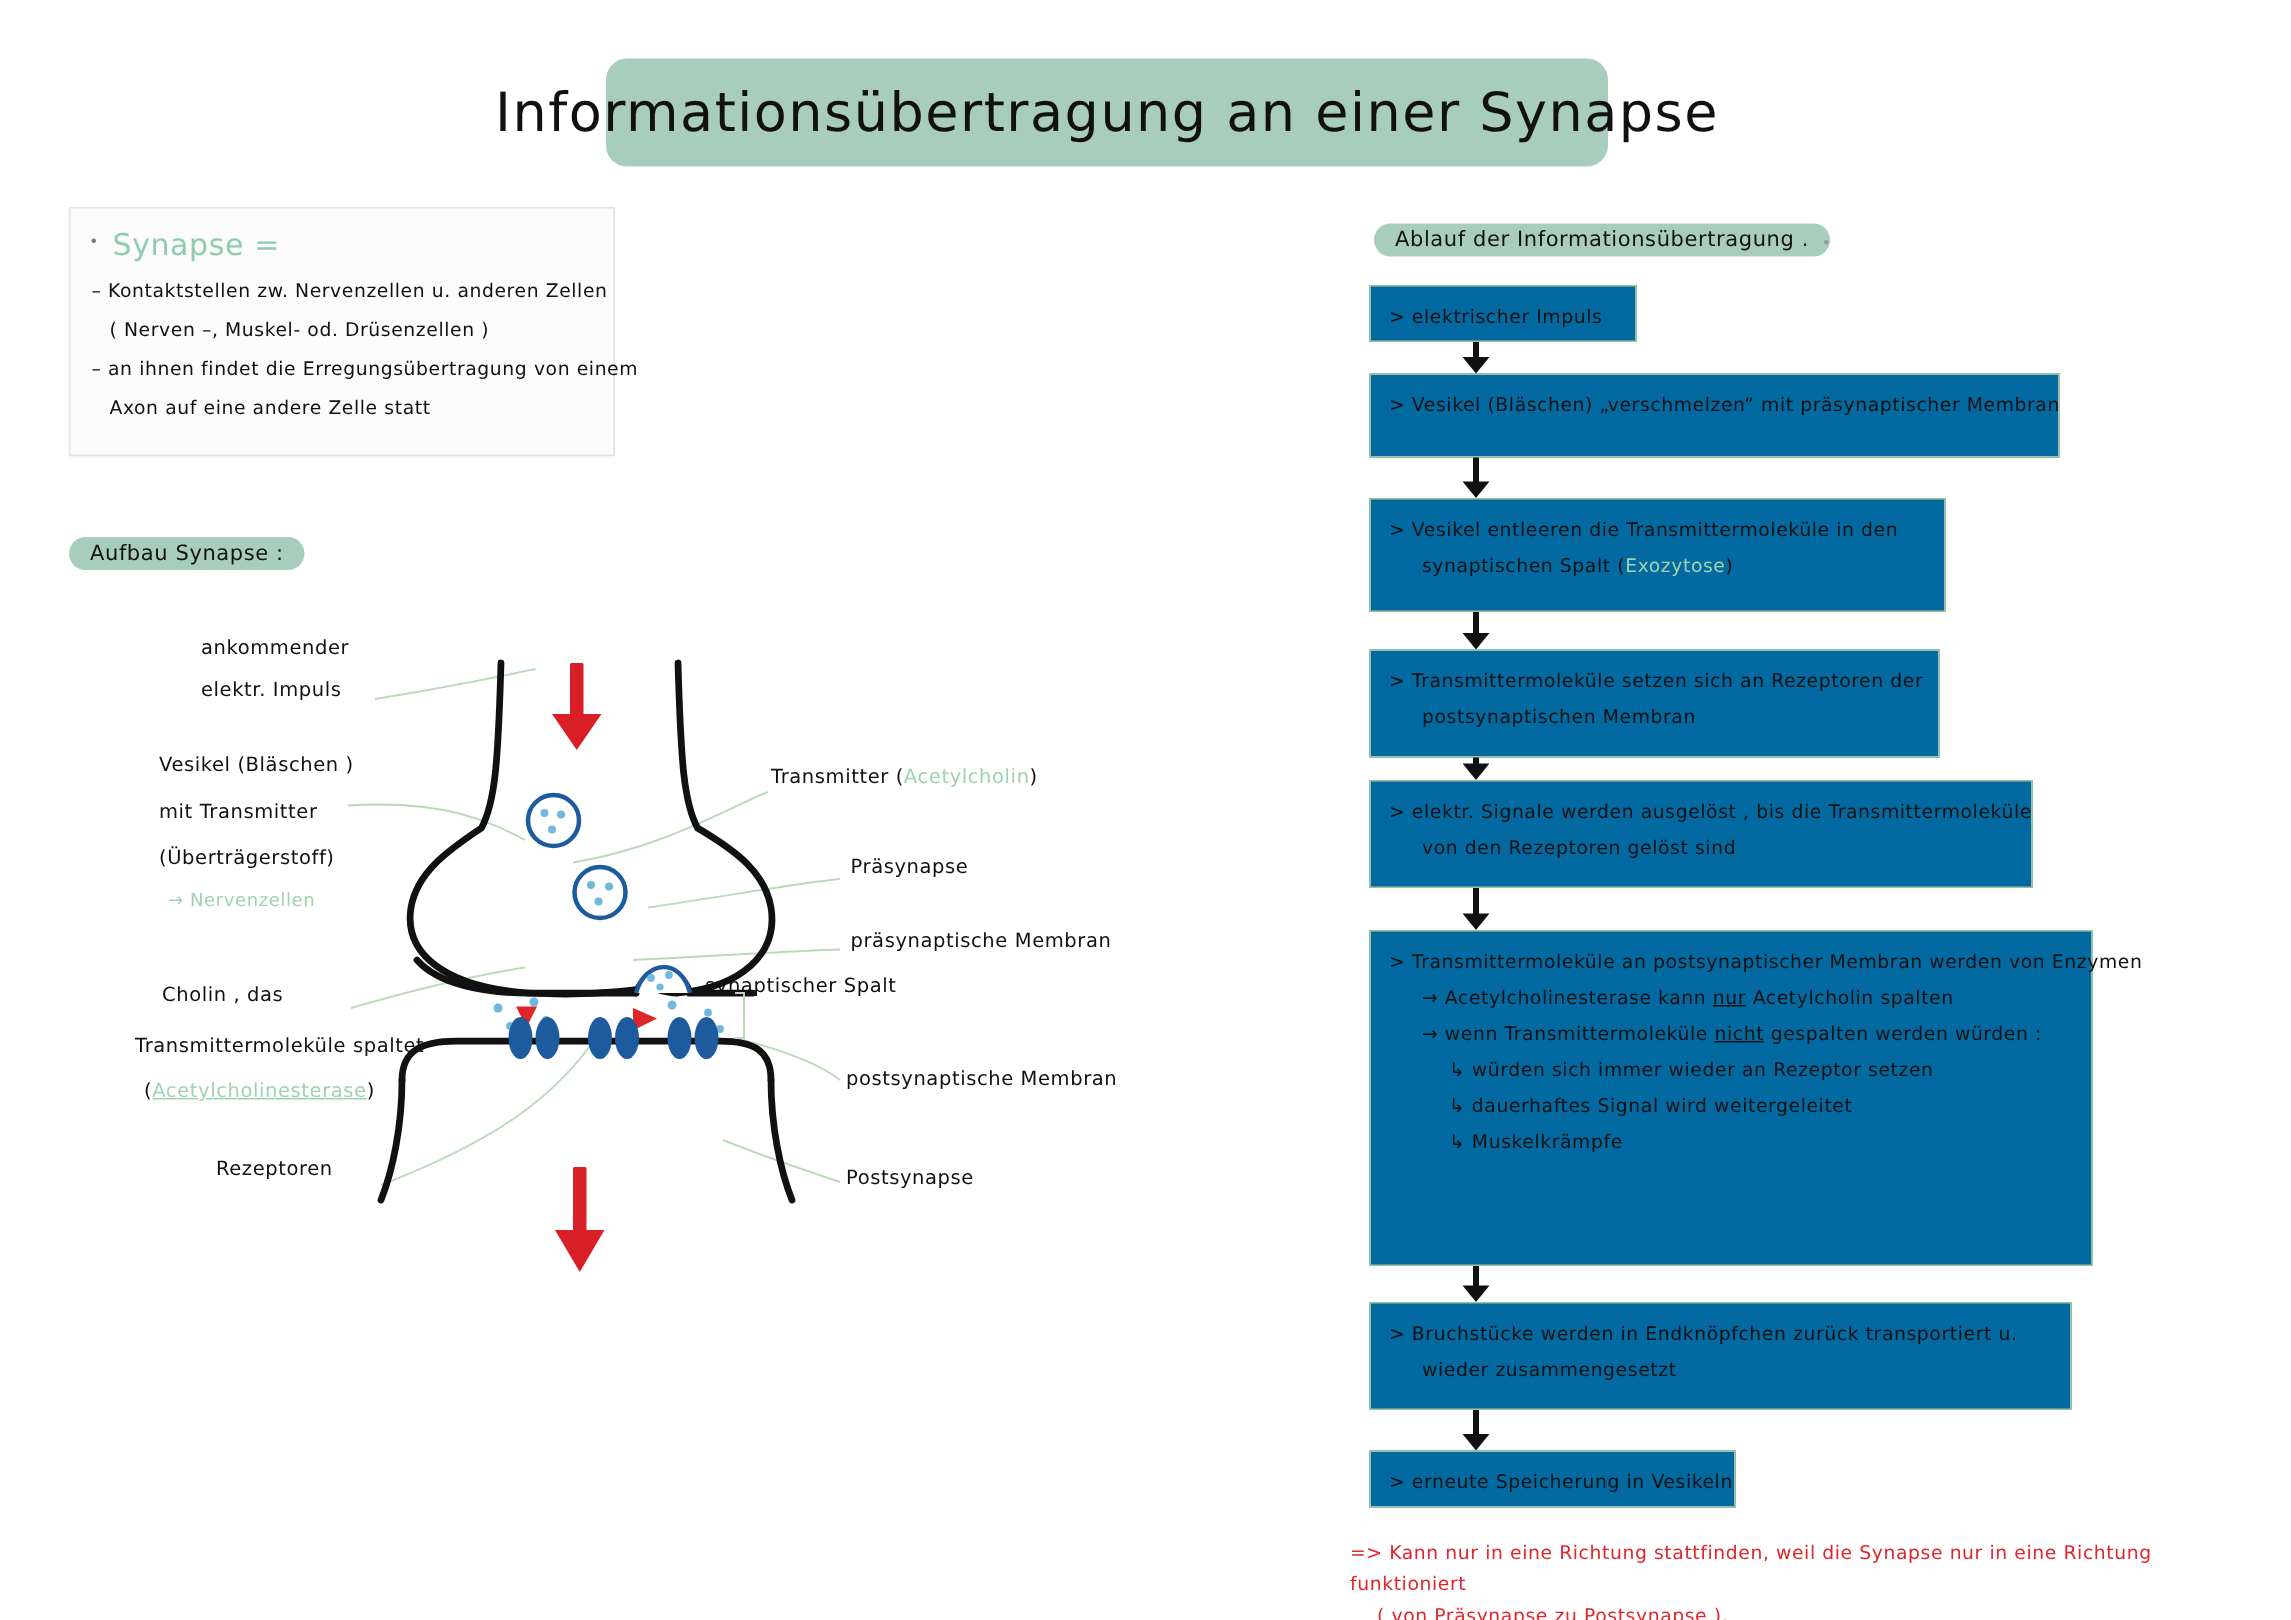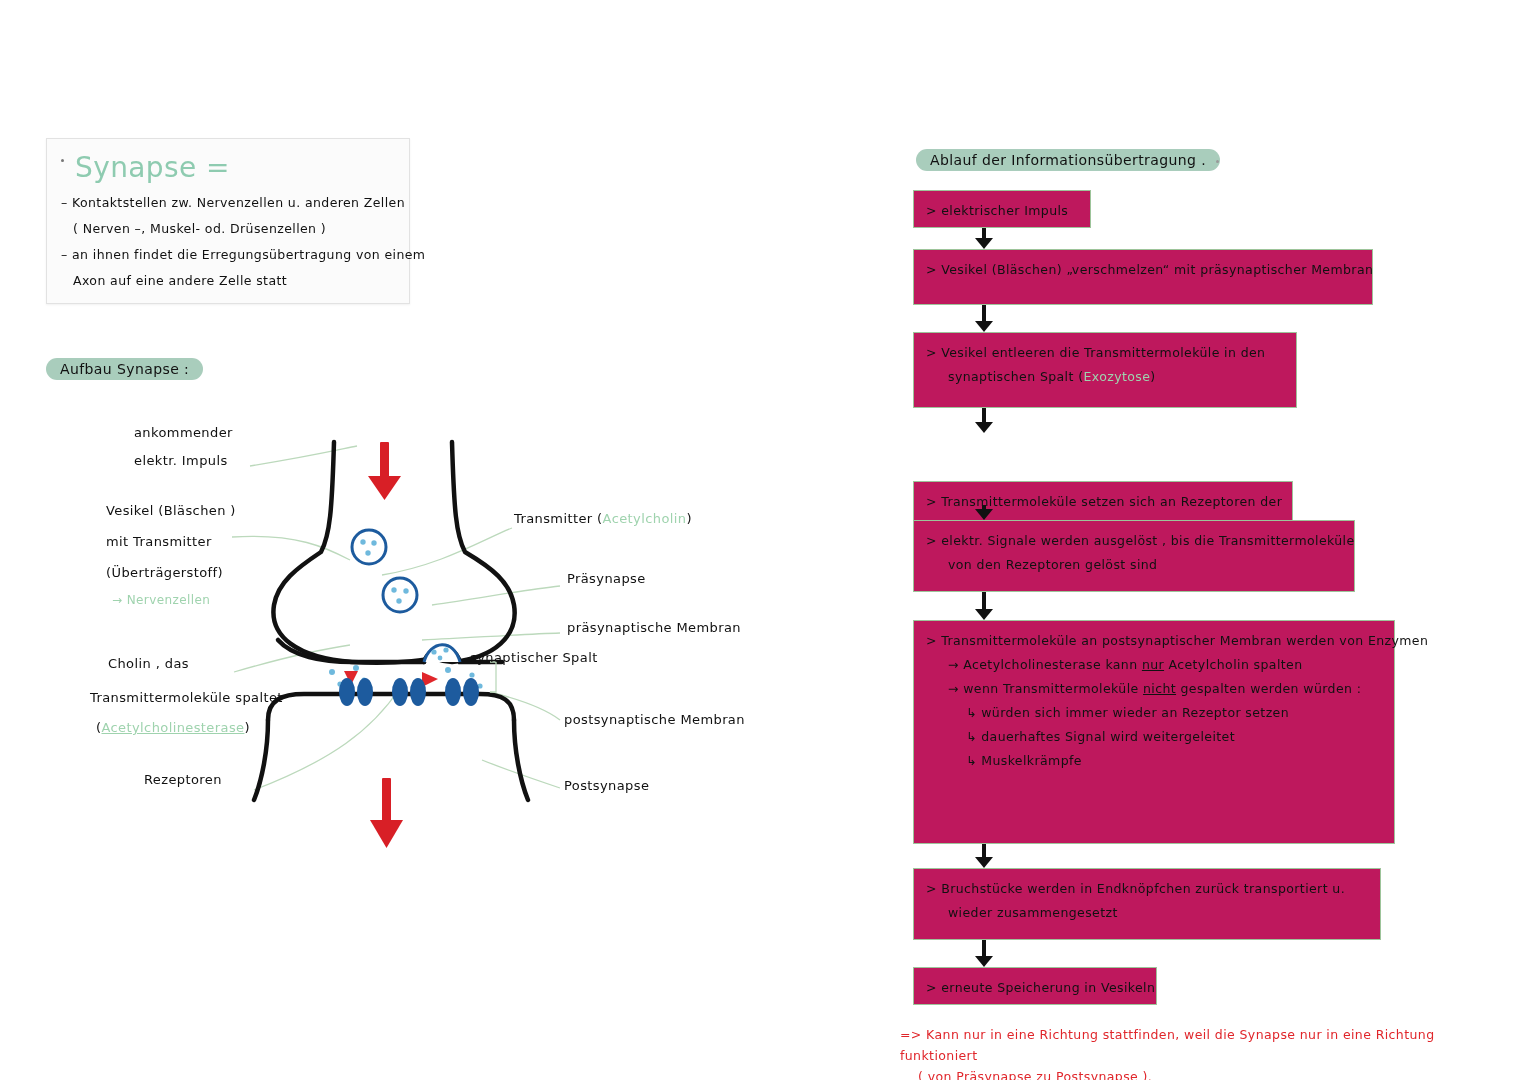--- a/index.html
+++ b/index.html
@@ -26,21 +26,21 @@
     font-size:36px;color:#111;letter-spacing:1px;white-space:nowrap;
   }
 
   
   #def-card{
     position:absolute;left:46px;top:138px;width:364px;height:166px;
     background:#fbfbfb;border:1px solid #e2e2e2;
     box-shadow:0 1px 2px rgba(0,0,0,.06);
     padding:10px 14px;box-sizing:border-box;
   }
-  #def-card .head{font-size:28px;color:#8ecbb0;margin:2px 0 6px 14px;position:relative;}
+  #def-card .head{font-size:20px;color:#8ecbb0;margin:2px 0 6px 14px;position:relative;}
   #def-card .head .dot{position:absolute;left:-14px;top:8px;width:3px;height:3px;background:#777;border-radius:50%;}
   #def-card .line{font-size:12.5px;line-height:26px;color:#111;white-space:nowrap;}
   #def-card .ind{padding-left:12px;}
 
   
   .badge{
     background:#a9cdbc;border-radius:11px;display:inline-block;
     padding:3px 14px;font-size:14px;color:#111;
   }
   #aufbau-badge{position:absolute;left:46px;top:358px;}
@@ -48,21 +48,21 @@
   #ablauf-dot{position:absolute;left:1216px;top:160px;width:3px;height:3px;background:#999;border-radius:50%;}
 
   
   #diagram{position:absolute;left:46px;top:400px;width:700px;height:470px;margin-left:36px;}
   #diagram svg{position:absolute;left:0;top:0;}
   .dlabel{position:absolute;font-size:13px;color:#111;white-space:nowrap;line-height:22px;}
   .ghl{color:#9fd3ae;}
 
   
   .flowbox{
-    position:absolute;background:#be185d;border:1px solid #9dc49a;
+    position:absolute;background:#0369a1;border:1px solid #9dc49a;
     box-sizing:border-box;padding:8px 12px;
   }
   .flowbox .ln{font-size:12.5px;line-height:24px;color:#111;white-space:nowrap;}
   .flowbox .ln2{padding-left:22px;}
   .flowbox .subln{padding-left:40px;}
   .hl-green{color:#9fd3ae;}
   .u{text-decoration:underline;}
 
   .arrow{position:absolute;width:18px;}
   .arrow .shaft{position:absolute;left:7px;top:0;width:4px;background:#111;}
@@ -71,20 +71,23 @@
 
   
   #conclusion{position:absolute;left:900px;top:1024px;width:600px;color:#e0262b;font-size:12.5px;line-height:21px;}
   #conclusion .l2{padding-left:18px;}
 </style>
 </head>
 <body>
 
 <div class="page">
 
+  <div id="title-banner">
+    <div class="t hw">Informationsübertragung an einer Synapse</div>
+  </div>
 
   <div id="def-card">
     <div class="head hw">
       <span class="dot"></span>
       <span>Synapse =</span>
     </div>
     <div class="line hw">– Kontaktstellen zw. Nervenzellen u. anderen  Zellen</div>
     <div class="line hw ind">( Nerven –, Muskel-  od.  Drüsenzellen )</div>
     <div class="line hw">– an  ihnen  findet  die  Erregungsübertragung  von  einem</div>
     <div class="line hw ind">Axon  auf  eine  andere  Zelle  statt</div>
@@ -235,21 +238,21 @@
         <div class="head" style="top: 16px;"></div>
       </div>
       <div class="flowbox" style="left: 913px; top: 332px; width: 384px; height: 76px;">
         <div class="ln hw"><span>&gt; Vesikel  entleeren  die  Transmittermoleküle  in den</span></div>
         <div class="ln hw ln2"><span>synaptischen  Spalt  (</span><span class="hl-green">Exozytose</span><span>)</span></div>
       </div>
       <div class="arrow" style="left: 975px; top: 408px; height: 25px;">
         <div class="shaft" style="height: 15px;"></div>
         <div class="head" style="top: 14px;"></div>
       </div>
-      <div class="flowbox" style="left: 913px; top: 433px; width: 380px; height: 72px; margin-top: 48px;">
+      <div class="flowbox" style="left: 913px; top: 433px; width: 380px; height: 72px;">
         <div class="ln hw"><span>&gt; Transmittermoleküle  setzen  sich  an  Rezeptoren der</span></div>
         <div class="ln hw ln2"><span>postsynaptischen  Membran</span></div>
       </div>
       <div class="arrow" style="left: 975px; top: 505px; height: 15px;">
         <div class="shaft" style="height: 5px;"></div>
         <div class="head" style="top: 4px;"></div>
       </div>
       <div class="flowbox" style="left: 913px; top: 520px; width: 442px; height: 72px;">
         <div class="ln hw"><span>&gt; elektr. Signale  werden  ausgelöst , bis  die  Transmittermoleküle</span></div>
         <div class="ln hw ln2"><span>von  den  Rezeptoren  gelöst  sind</span></div>

